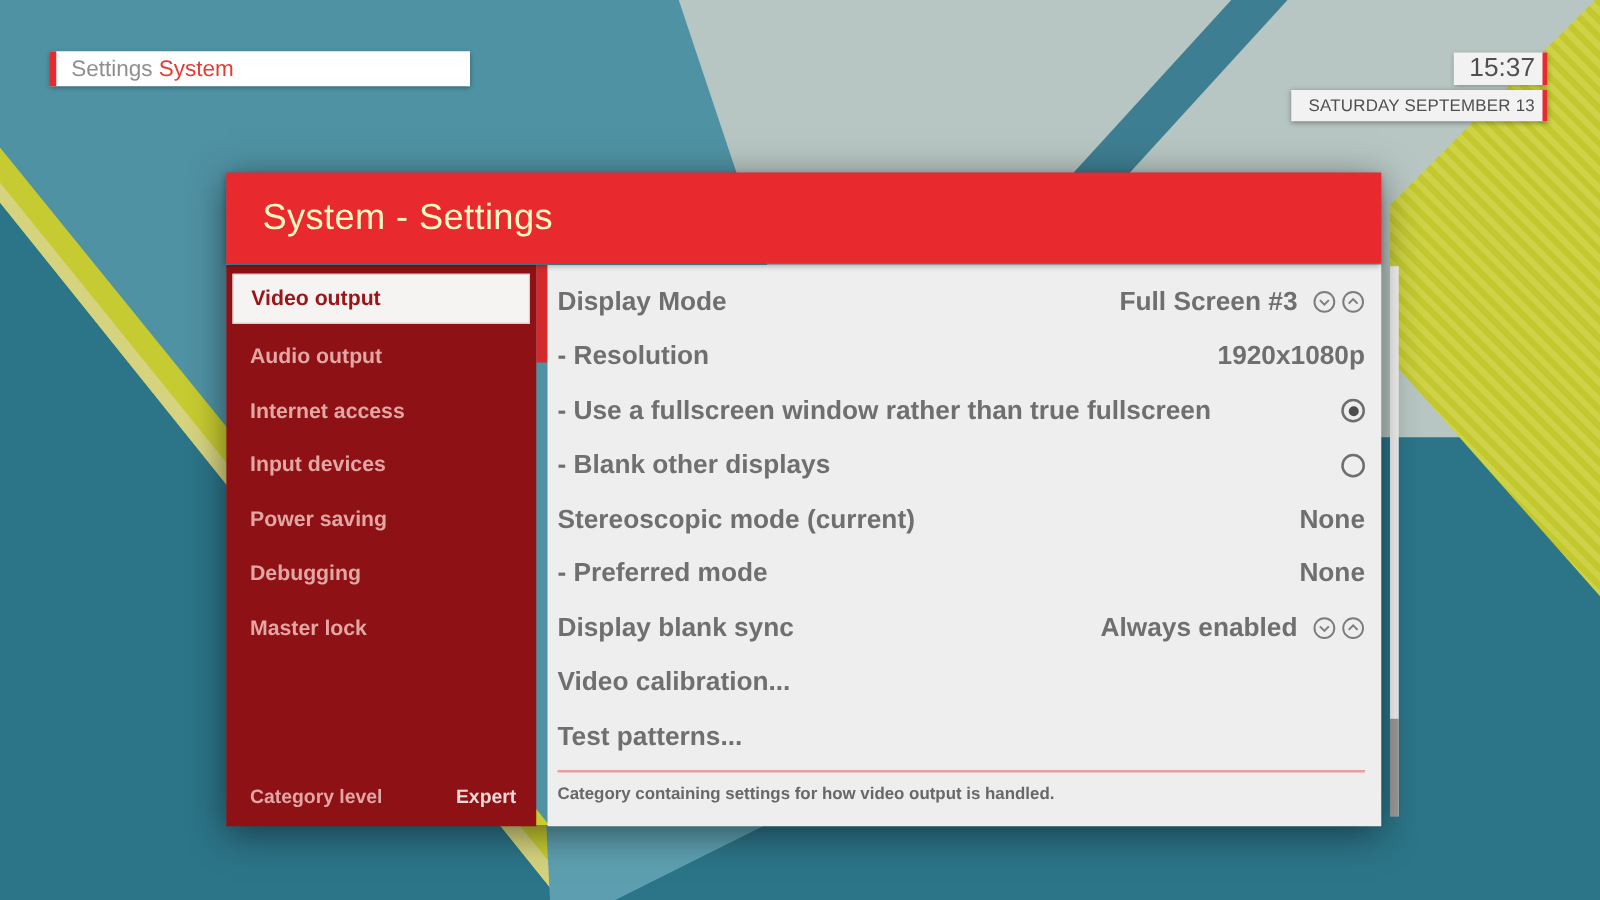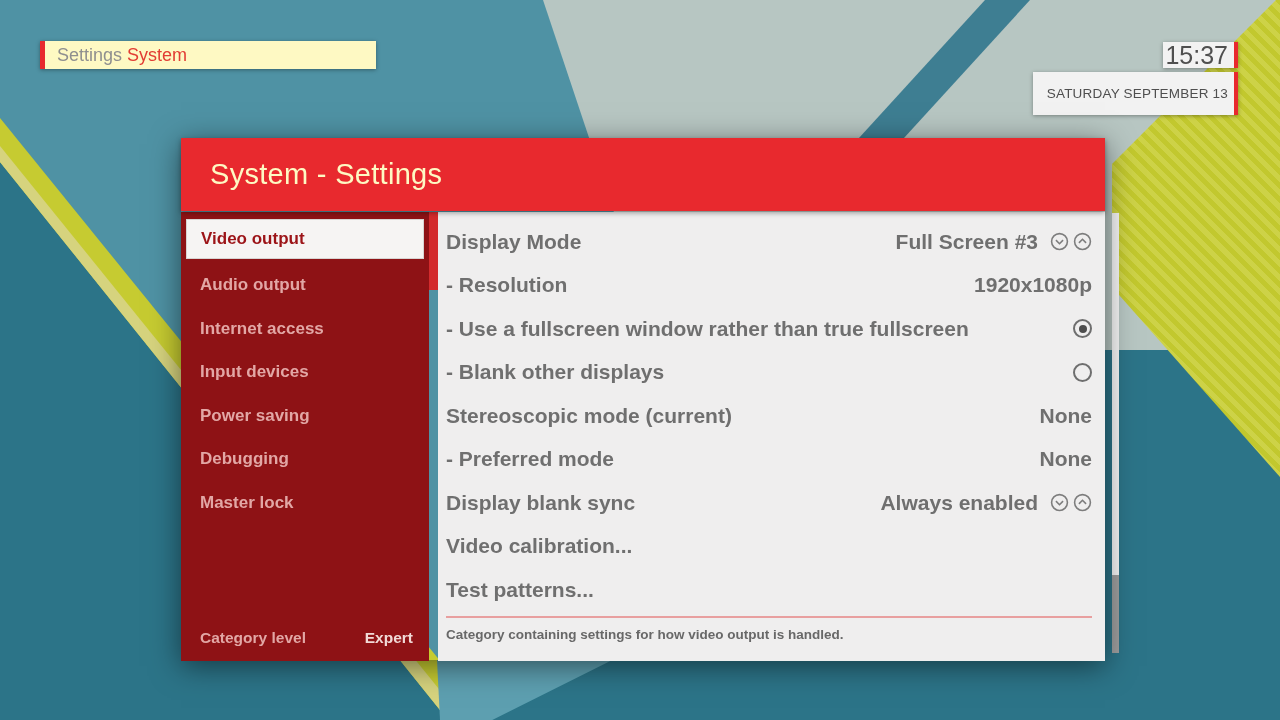--- a/index.html
+++ b/index.html
@@ -36,37 +36,37 @@
     background:#3e7e92;
     clip-path:polygon(985px 0px,1030px 0px,893px 150px,848px 150px);
   }
   .bg-lime-region{
     background:repeating-linear-gradient(45deg,#c2c82e 0px,#c2c82e 5px,#cdd247 5px,#cdd247 10px);
     clip-path:polygon(1276px 0px,1280px 0px,1280px 477px,1112px 287px,1112px 164px);
   }
   
   .breadcrumb{
     left:40px;top:41px;width:336px;height:28px;
-    background:#fef9c3;border-left:5px solid #e8292e;
+    background:#ffffff;border-left:5px solid #e8292e;
     box-shadow:0 1px 4px rgba(0,0,0,.35);
     display:flex;align-items:center;padding-left:12px;box-sizing:border-box;
     font-size:18px;white-space:pre;
   }
   .breadcrumb .sec{color:#8f8f8f;}
   .breadcrumb .sub{color:#e23c33;}
   .clock-time{
     left:1163px;top:42px;width:75px;height:26px;
     background:#f2f2f2;border-right:4px solid #e8292e;
     box-shadow:0 1px 4px rgba(0,0,0,.35);
     display:flex;align-items:center;justify-content:flex-end;
     padding-right:6px;box-sizing:border-box;
-    font-size:25px;color:#4f4f4f;
+    font-size:21px;color:#4f4f4f;
   }
   .clock-date{
-    left:1033px;top:72px;width:205px;height:43px;
+    left:1033px;top:72px;width:205px;height:25px;
     background:#f2f2f2;border-right:4px solid #e8292e;
     box-shadow:0 1px 4px rgba(0,0,0,.35);
     display:flex;align-items:center;justify-content:flex-end;
     padding-right:6px;box-sizing:border-box;
     font-size:13.5px;color:#4f4f4f;letter-spacing:.2px;text-align:center;
   }
   
   .scroll-track{left:1112px;top:213px;width:7px;height:440px;background:#f6f6f6;}
   .scroll-thumb{left:1112px;top:575px;width:7px;height:78px;background:#9f9f9f;}
   

